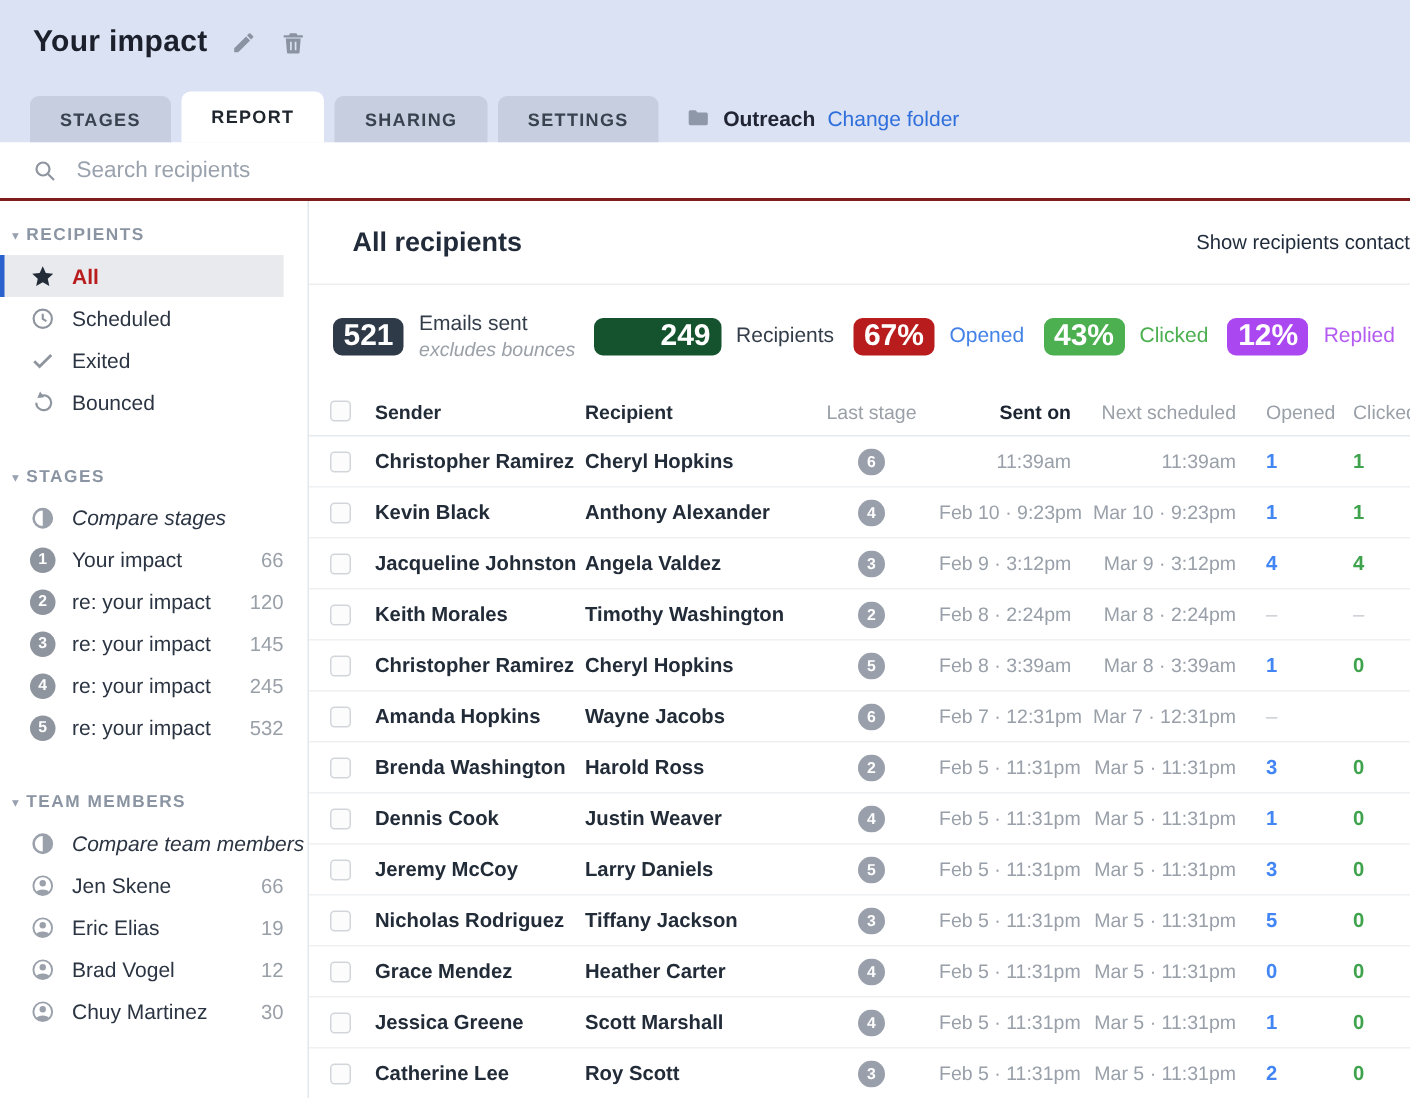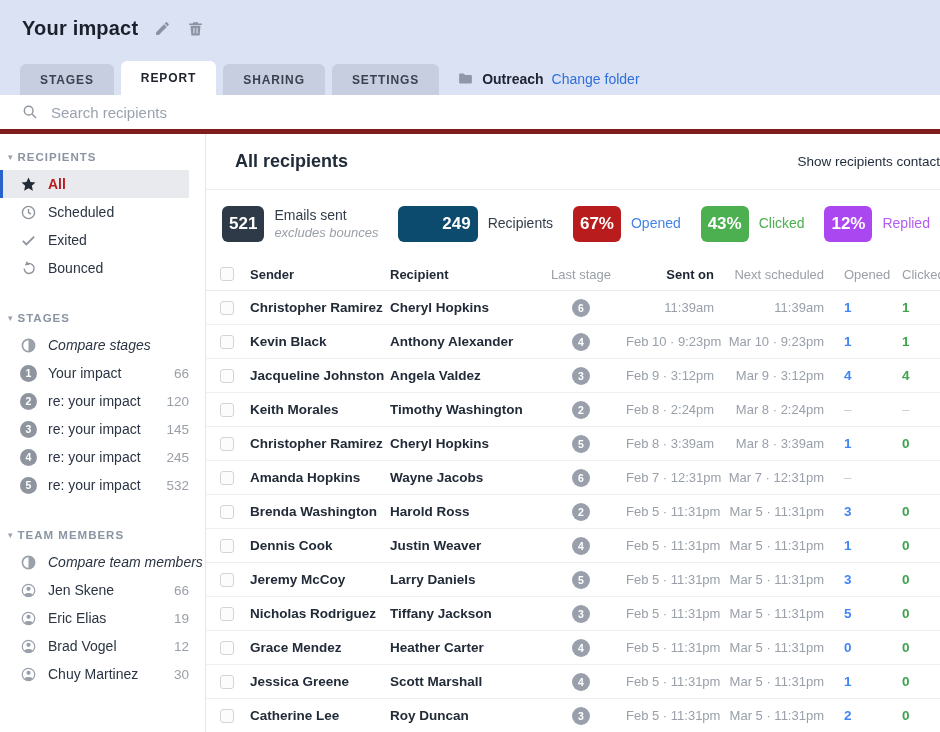--- a/index.html
+++ b/index.html
@@ -18,21 +18,21 @@
   .tabs { display:flex; align-items:flex-end; gap:7px; }
   .tab { height:31px; min-width:88px; padding:0 20px; display:flex; align-items:center; justify-content:center;
     background:#c6cedf; border-radius:6px 6px 0 0; font-size:12px; font-weight:700; letter-spacing:.9px; color:#39434f; cursor:pointer; }
   .tab.active { background:#ffffff; color:#20262e; height:34px; }
   .folderinfo { display:flex; align-items:center; gap:8px; margin-left:18px; height:31px; padding-bottom:2px;margin-top:40px; }
   .folder-icon { width:17px; height:17px; display:inline-flex; }
   .folder-name { font-size:14px; font-weight:700; color:#202433; }
   .change-folder { font-size:14px; color:#2f6fdb; cursor:pointer; }
 
   
-  .searchrow { height:39px; flex:none; background:#fff; border-bottom:5px solid #7f1d1d; display:flex; align-items:center; padding-left:22px; gap:13px; }
+  .searchrow { height:39px; flex:none; background:#fff; border-bottom:2px solid #7f1d1d; display:flex; align-items:center; padding-left:22px; gap:13px; }
   .search-icon { width:16px; height:16px; display:inline-flex; }
   .search-input { border:none; outline:none; font-size:15px; color:#333; width:320px; background:transparent;
     font-family:"Liberation Sans","DejaVu Sans",sans-serif; }
   .search-input::placeholder { color:#9aa2ad; }
 
   
   .body { flex:1; display:flex; min-height:0; }
 
   
   .sidebar { width:206px; flex:none; border-right:1px solid #e3e6ea; padding-top:12px; overflow:hidden; }
@@ -51,21 +51,21 @@
     font-size:10.5px; font-weight:700; display:flex; align-items:center; justify-content:center; }
 
   
   .main { flex:1; min-width:0; display:flex; flex-direction:column; overflow:hidden; }
   .main-header { height:56px; flex:none; border-bottom:1px solid #eceef0; display:flex; align-items:center; padding-left:29px; position:relative; }
   .main-title { font-size:18px; font-weight:700; color:#212b3a; }
   .right-link { position:absolute; right:0; font-size:13.5px; color:#1f2a3a; white-space:nowrap; cursor:pointer;margin-left:19px; }
 
   .stats { height:68px; flex:none; display:flex; align-items:center; justify-content:space-between; padding:0 10px 0 16px; }
   .stat { display:flex; align-items:center; gap:10px; cursor:pointer; }
-  .stat-badge { border-radius:6px; color:#fff; font-weight:700; font-size:17px; padding:0 7px; height:36px; min-width:34px;
+  .stat-badge { border-radius:6px; color:#fff; font-weight:700; font-size:20px; padding:0 7px; height:25px; min-width:34px;
     display:flex; align-items:center; justify-content:center; }
   .stat-text { display:flex; flex-direction:column; line-height:1.25; }
   .stat-label { font-size:14px; color:#333d49; }
   .stat-sub { font-size:13px; font-style:italic; color:#9aa0a8; }
 
   .grid { display:grid; grid-template-columns: 30px 140px 146px 90px 100px 112px 58px 52px; align-items:center; padding-left:14px; }
   .table-header { height:33px; flex:none; border-bottom:1px solid #e7eaec; font-size:13px; color:#9aa0a8; }
   .th { white-space:nowrap; cursor:pointer; }
   .th.sorted { color:#1b2430; font-weight:700; }
   .c-sent-on { text-align:right; padding-right:12px; }
@@ -314,21 +314,21 @@
 
       <div class="stats" id="stats">
           <div class="stat">
     <span class="stat-badge" style="background: rgb(46, 58, 72);">521</span>
     <span class="stat-text">
       <span class="stat-label" style="color: rgb(51, 61, 73);">Emails sent</span>
       <span class="stat-sub">excludes bounces</span>
     </span>
   </div>
           <div class="stat">
-    <span class="stat-badge" style="background: #0c4a6e; padding-left: 44px;">249</span>
+    <span class="stat-badge" style="background: #14532d; padding-left: 44px;">249</span>
     <span class="stat-text">
       <span class="stat-label" style="color: rgb(51, 61, 73);">Recipients</span>
 
     </span>
   </div>
           <div class="stat">
     <span class="stat-badge" style="background: #b91c1c;">67%</span>
     <span class="stat-text">
       <span class="stat-label" style="color: rgb(69, 131, 232);">Opened</span>
 
@@ -478,21 +478,21 @@
     <span class="cell c-recipient">Scott Marshall</span>
     <span class="cell c-last-stage"><span class="stage-badge">4</span></span>
     <span class="cell c-sent-on">Feb 5 · 11:31pm</span>
     <span class="cell c-next-scheduled">Mar 5 · 11:31pm</span>
     <span class="cell c-opened">1</span>
     <span class="cell c-clicked">0</span>
   </div>
           <div class="row grid">
     <span class="cb"></span>
     <span class="cell c-sender">Catherine Lee</span>
-    <span class="cell c-recipient">Roy Duncan</span>
+    <span class="cell c-recipient">Roy Scott</span>
     <span class="cell c-last-stage"><span class="stage-badge">3</span></span>
     <span class="cell c-sent-on">Feb 5 · 11:31pm</span>
     <span class="cell c-next-scheduled">Mar 5 · 11:31pm</span>
     <span class="cell c-opened">2</span>
     <span class="cell c-clicked">0</span>
   </div>
         </div>
     </div>
   </div>
 </div>

